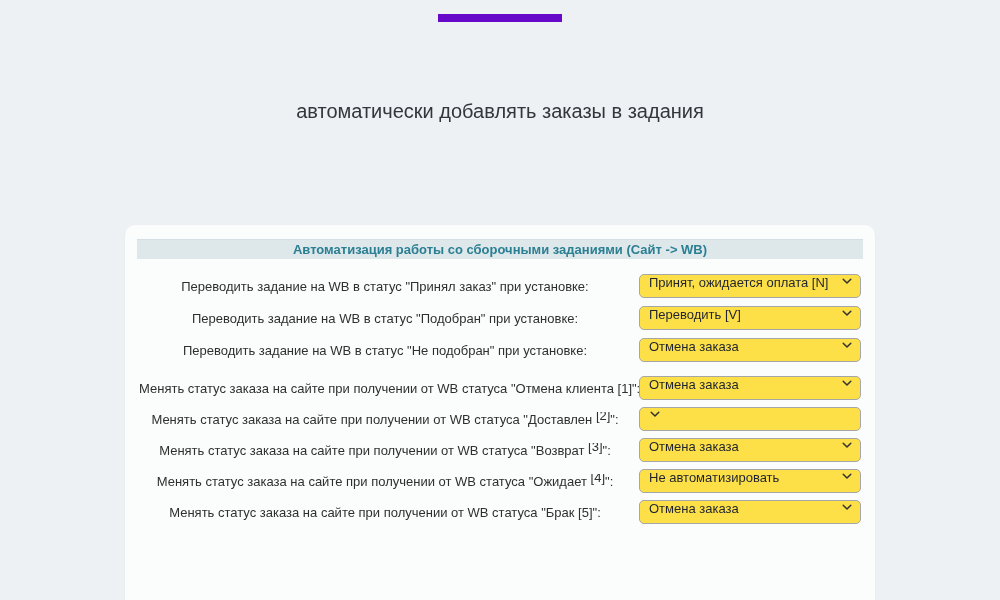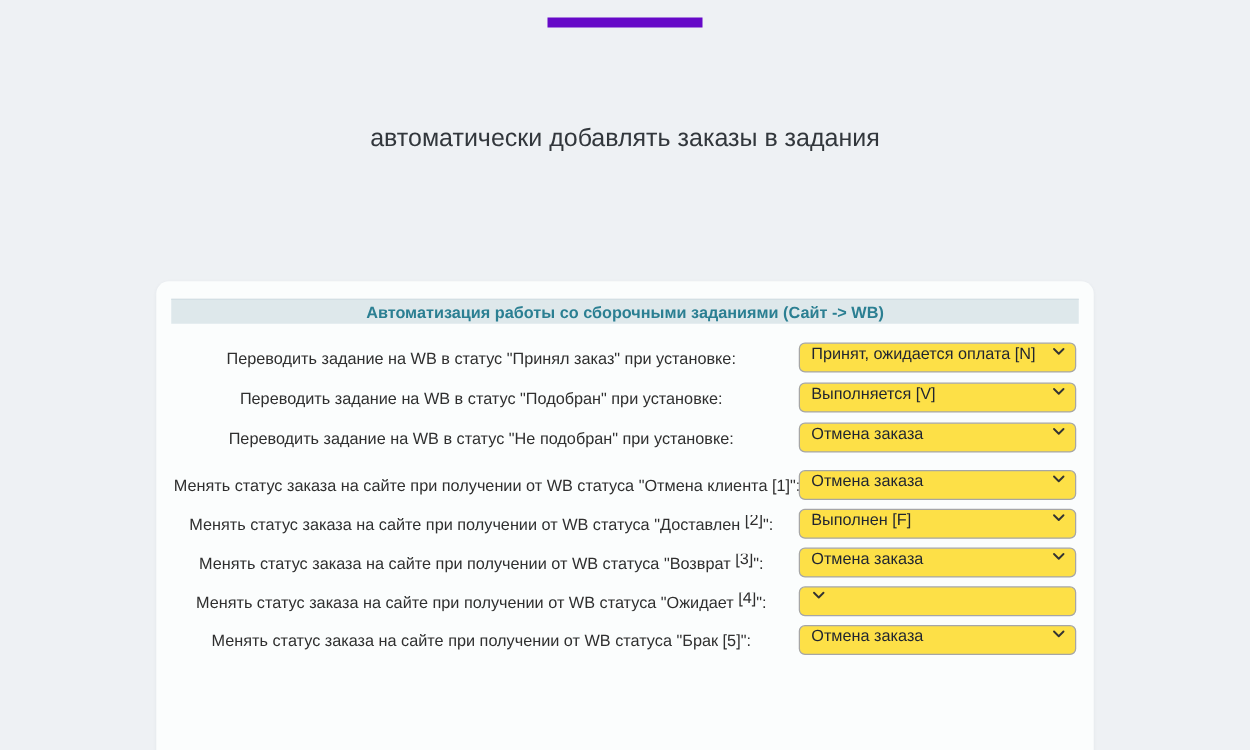--- a/index.html
+++ b/index.html
@@ -115,21 +115,21 @@
             <span class="chev">
               <svg width="12" height="12" viewBox="0 0 12 12">
                 <path d="M2.2 4.2 L6 8 L9.8 4.2" fill="none" stroke="#333" stroke-width="1.5" stroke-linecap="round" stroke-linejoin="round"></path>
               </svg>
             </span>
           </div>
         </div>
         <div class="row">
           <span class="row-label"><span>Переводить задание на WB в статус "Подобран" при установке:</span></span>
           <div class="select-box">
-            <span class="select-value">Выполняется [V]</span>
+            <span class="select-value">Переводить [V]</span>
             <span class="chev">
               <svg width="12" height="12" viewBox="0 0 12 12">
                 <path d="M2.2 4.2 L6 8 L9.8 4.2" fill="none" stroke="#333" stroke-width="1.5" stroke-linecap="round" stroke-linejoin="round"></path>
               </svg>
             </span>
           </div>
         </div>
         <div class="row">
           <span class="row-label"><span>Переводить задание на WB в статус "Не подобран" при установке:</span></span>
           <div class="select-box">
@@ -150,21 +150,20 @@
             <span class="chev">
               <svg width="12" height="12" viewBox="0 0 12 12">
                 <path d="M2.2 4.2 L6 8 L9.8 4.2" fill="none" stroke="#333" stroke-width="1.5" stroke-linecap="round" stroke-linejoin="round"></path>
               </svg>
             </span>
           </div>
         </div>
         <div class="row">
           <span class="row-label"><span>Менять статус заказа на сайте при получении от WB статуса "Доставлен </span><span class="sup">[2]</span><span>":</span></span>
           <div class="select-box">
-            <span class="select-value">Выполнен [F]</span>
             <span class="chev">
               <svg width="12" height="12" viewBox="0 0 12 12">
                 <path d="M2.2 4.2 L6 8 L9.8 4.2" fill="none" stroke="#333" stroke-width="1.5" stroke-linecap="round" stroke-linejoin="round"></path>
               </svg>
             </span>
           </div>
         </div>
         <div class="row">
           <span class="row-label"><span>Менять статус заказа на сайте при получении от WB статуса "Возврат </span><span class="sup">[3]</span><span>":</span></span>
           <div class="select-box">
@@ -172,20 +171,21 @@
             <span class="chev">
               <svg width="12" height="12" viewBox="0 0 12 12">
                 <path d="M2.2 4.2 L6 8 L9.8 4.2" fill="none" stroke="#333" stroke-width="1.5" stroke-linecap="round" stroke-linejoin="round"></path>
               </svg>
             </span>
           </div>
         </div>
         <div class="row">
           <span class="row-label"><span>Менять статус заказа на сайте при получении от WB статуса "Ожидает </span><span class="sup">[4]</span><span>":</span></span>
           <div class="select-box">
+            <span class="select-value">Не автоматизировать</span>
             <span class="chev">
               <svg width="12" height="12" viewBox="0 0 12 12">
                 <path d="M2.2 4.2 L6 8 L9.8 4.2" fill="none" stroke="#333" stroke-width="1.5" stroke-linecap="round" stroke-linejoin="round"></path>
               </svg>
             </span>
           </div>
         </div>
         <div class="row">
           <span class="row-label"><span>Менять статус заказа на сайте при получении от WB статуса "Брак [5]":</span></span>
           <div class="select-box">

